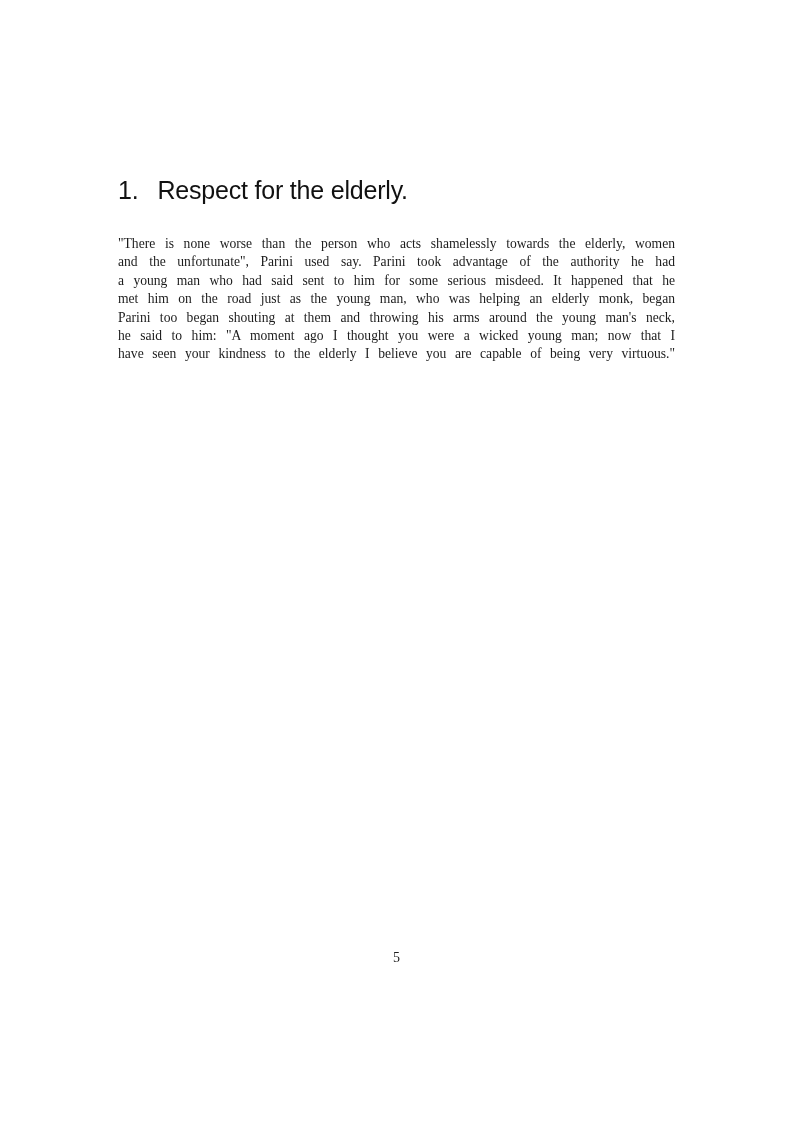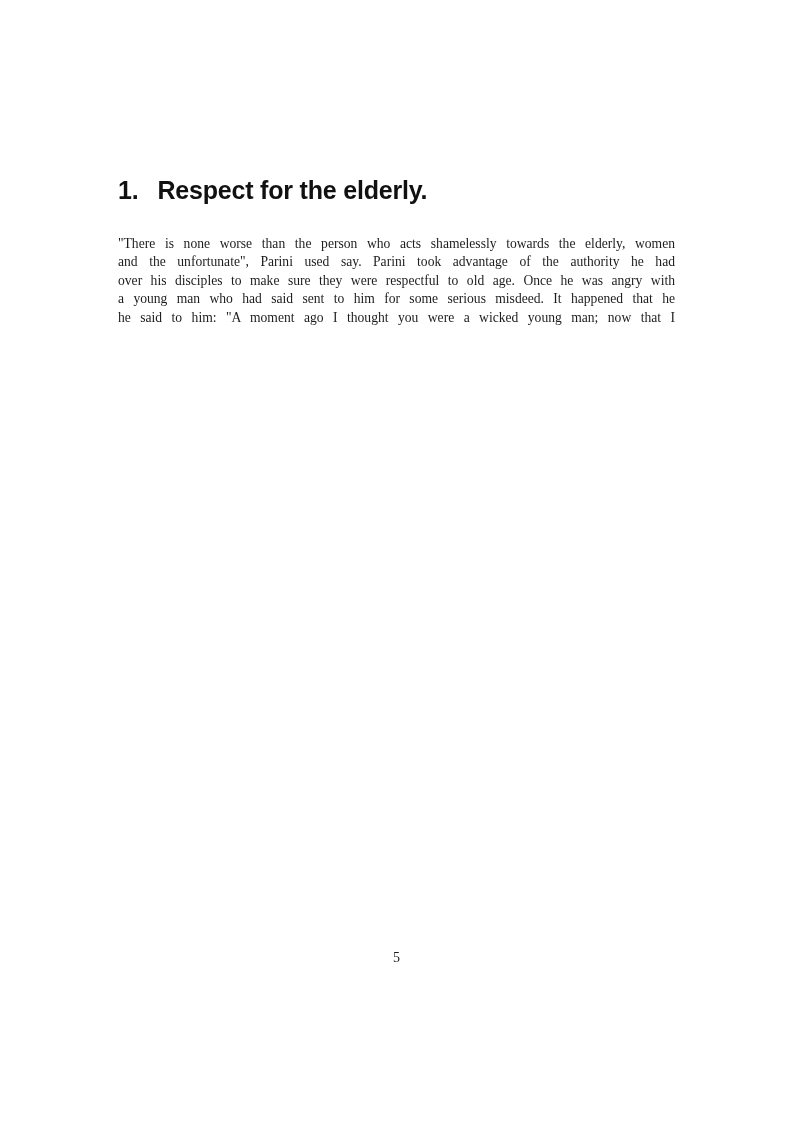--- a/index.html
+++ b/index.html
@@ -13,21 +13,21 @@
     height: 1123px;
     background: #ffffff;
     overflow: hidden;
   }
   .heading {
     position: absolute;
     left: 118px;
     top: 176px;
     margin: 0;
     font-family: "Liberation Sans", sans-serif;
-    font-weight: bold;
+    font-weight: normal;
     font-size: 25px;
     letter-spacing: -0.2px;
     color: #111111;
     white-space: nowrap;
   }
   .heading-number {
     margin-right: 19px;
   }
   .paragraph {
     position: absolute;
@@ -61,20 +61,22 @@
 
 <div class="page">
 
   <h1 class="heading">
     <span class="heading-number">1.</span><span class="heading-title">Respect for the elderly.</span>
   </h1>
 
   <div class="paragraph">
       <div class="line">"There is none worse than the person who acts shamelessly towards the elderly, women</div>
       <div class="line">and the unfortunate", Parini used say. Parini took advantage of the authority he had</div>
-      <div class="line">over his disciples to make sure they were respectful to old age. Once he was angry with</div>
       <div class="line">a young man who had said sent to him for some serious misdeed. It happened that he</div>
+      <div class="line">met him on the road just as the young man, who was helping an elderly monk, began</div>
+      <div class="line">Parini too began shouting at them and throwing his arms around the young man's neck,</div>
       <div class="line">he said to him: "A moment ago I thought you were a wicked young man; now that I</div>
+      <div class="line">have seen your kindness to the elderly I believe you are capable of being very virtuous."</div>
     </div>
 
   <div class="page-number">5</div>
 
 </div>
 
 </body></html>

